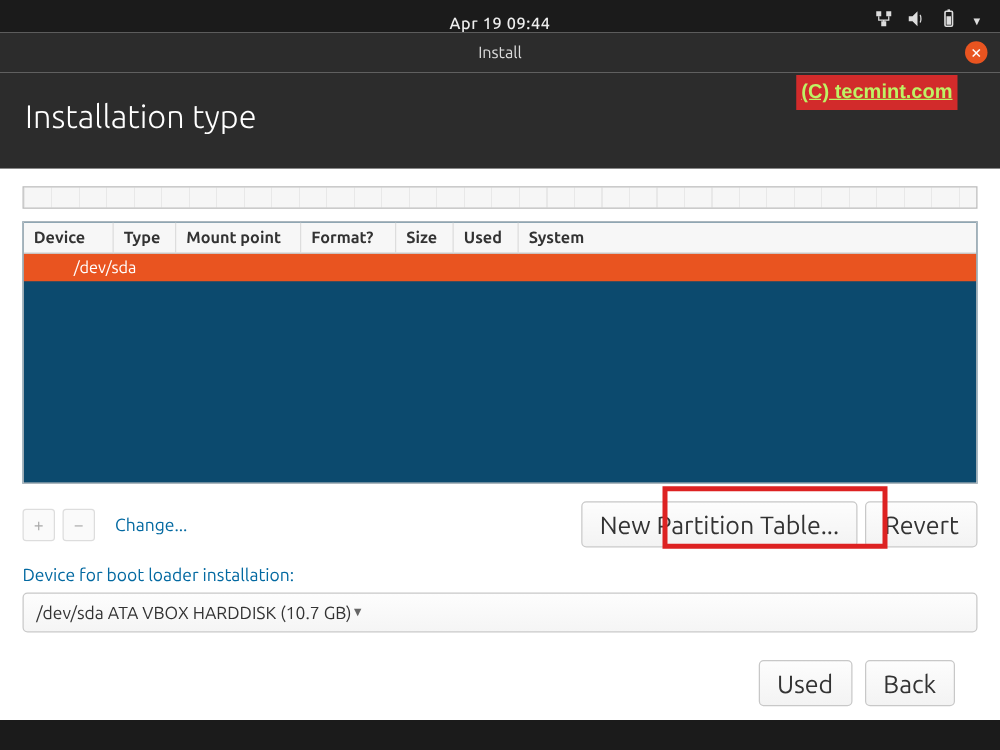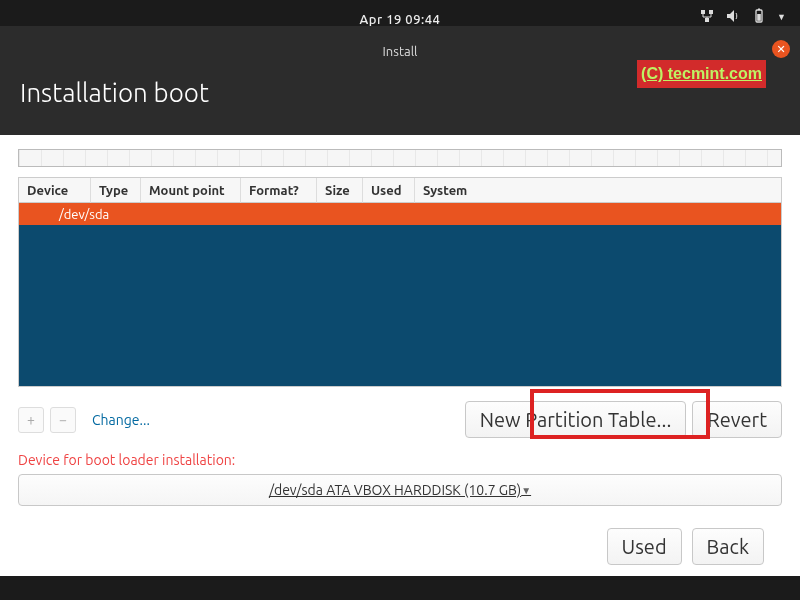--- a/index.html
+++ b/index.html
@@ -5,21 +5,21 @@
   * { box-sizing: border-box; margin: 0; padding: 0; }
   html, body { width: 800px; height: 600px; font-family: "Ubuntu", "Segoe UI", Arial, sans-serif; font-size: 14px; background: #fff; overflow: hidden; }
   
   
   .topbar { height: 26px; background: #1b1b1b; color: #eee; display: flex; align-items: flex-end; justify-content: center; position: relative; font-size: 13px; }
   .topbar .clock { font-weight: 500; letter-spacing: 0.5px; }
   .topbar .tray { position: absolute; right: 14px; display: flex; gap: 10px; align-items: center; }
   .topbar .tray svg { width: 16px; height: 16px; }
   
   
-  .titlebar { height: 32px; background: #2c2c2c; color: #ddd; display: flex; align-items: flex-end; justify-content: center; position: relative; font-size: 13px; }
+  .titlebar { height: 32px; background: #2c2c2c; color: #ddd; display: flex; align-items: center; justify-content: center; position: relative; font-size: 13px; }
   .titlebar .close { position: absolute; right: 10px; width: 18px; height: 18px; border-radius: 50%; background: #e95420; display: flex; align-items: center; justify-content: center; color: #fff; font-size: 11px; }
   
   
   .watermark { position: absolute; top: 60px; right: 34px; background: #d22b2b; color: #bef264; font-size: 16px; font-weight: bold; padding: 5px 4px; font-family: Arial, sans-serif; text-decoration: underline; }
   
   
   .header { background: #2c2c2c; color: #fff; padding: 20px 20px 28px 20px; }
   .header h1 { font-weight: 300; font-size: 26px; }
   
   
@@ -36,22 +36,22 @@
   .c-device { width: 72px; } .c-type { width: 50px; } .c-mount { width: 100px; } .c-format { width: 76px; } .c-size { width: 46px; } .c-used { width: 52px; } .c-system { flex: 1; border-right: none !important; }
   
   .toolrow { display: flex; align-items: center; padding: 14px 0 10px 0; gap: 6px; }
   .iconbtn { width: 26px; height: 26px; border: 1px solid #ddd; background: #fafafa; color: #aaa; display: flex; align-items: center; justify-content: center; border-radius: 3px; cursor: pointer; }
   .linkbtn { color: #0369a1; padding: 0 10px; cursor: pointer; }
   .spacer { flex: 1; }
   .btn { border: 1px solid #c8c8c8; background: linear-gradient(#fdfdfd,#f3f3f3); padding: 6px 14px; border-radius: 4px; font-size: 20px; color: #333; cursor: pointer; }
   
   .highlight-box { position: absolute; border: 4px solid #d22; pointer-events: none; }
   
-  .bootlabel { font-size: 14px; margin-top: 4px; color: #ef4444; }
-  .bootselect { margin-top: 6px; width: 100%; border: 1px solid #c8c8c8; border-radius: 4px; padding: 7px 10px; display: flex; justify-content: center; align-items: center; background: linear-gradient(#fdfdfd,#f5f5f5); cursor: pointer; text-decoration: underline; }
+  .bootlabel { font-size: 14px; margin-top: 4px; color: #0369a1; }
+  .bootselect { margin-top: 6px; width: 100%; border: 1px solid #c8c8c8; border-radius: 4px; padding: 7px 10px; display: flex; justify-content: flex-start; align-items: center; background: linear-gradient(#fdfdfd,#f5f5f5); cursor: pointer; }
   .bootselect .caret { color: #666; font-size: 10px; }
   
   .footer { display: flex; justify-content: flex-end; gap: 10px; padding: 22px 18px 16px 0; }
   
   .bottombar { position: absolute; bottom: 0; left: 0; right: 0; height: 24px; background: #1b1b1b; }
 </style>
 </head>
 <body>
 
 <div class="topbar">
@@ -79,21 +79,21 @@
 <div class="titlebar">
   <span>Install</span>
   <div class="close">
     <span>✕</span>
   </div>
 </div>
 
 <div class="watermark">(C) tecmint.com</div>
 
 <div class="header">
-  <h1>Installation boot</h1>
+  <h1>Installation type</h1>
 </div>
 
 <div class="content">
   <div class="diskbar"></div>
 
   <div class="parttable">
     <div class="head">
       <div class="cell c-device">Device</div>
       <div class="cell c-type">Type</div>
       <div class="cell c-mount">Mount point</div>

